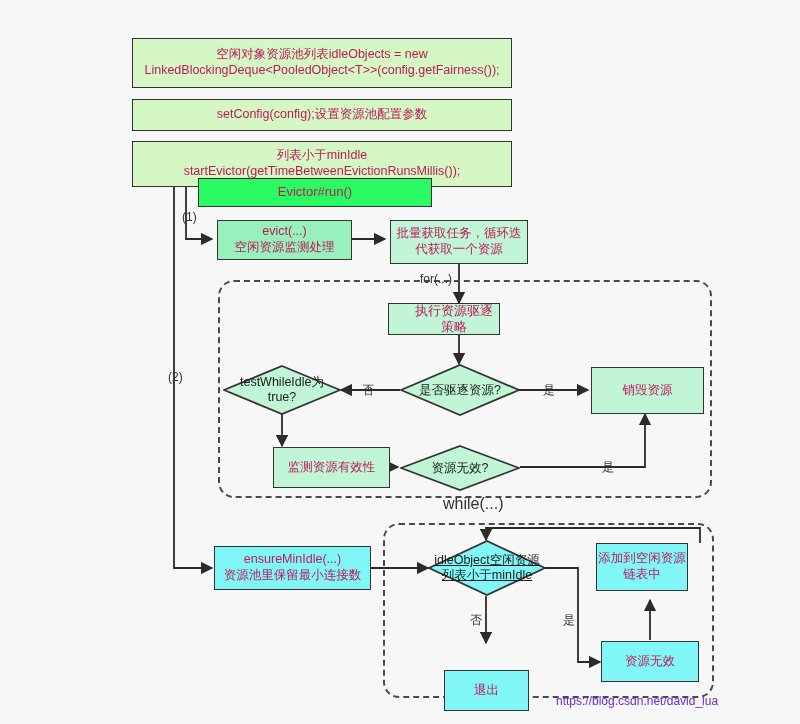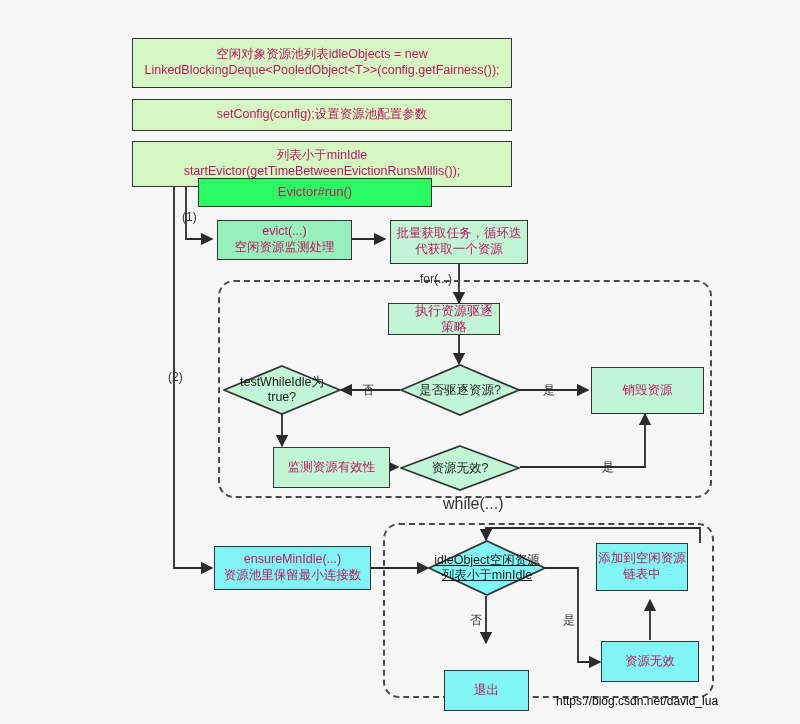--- a/index.html
+++ b/index.html
@@ -59,21 +59,21 @@
     z-index: 2;
   }
   .edge-label {
     position: absolute;
     color: #333333;
     z-index: 4;
     white-space: nowrap;
   }
   .watermark {
     position: absolute;
-    color: #000000;
+    color: #6d28d9;
     font-size: 12px;
     z-index: 5;
     white-space: nowrap;
   }
   .dashbox {
     position: absolute;
     border: 2px dashed #555;
     border-radius: 16px;
     z-index: 1;
   }

